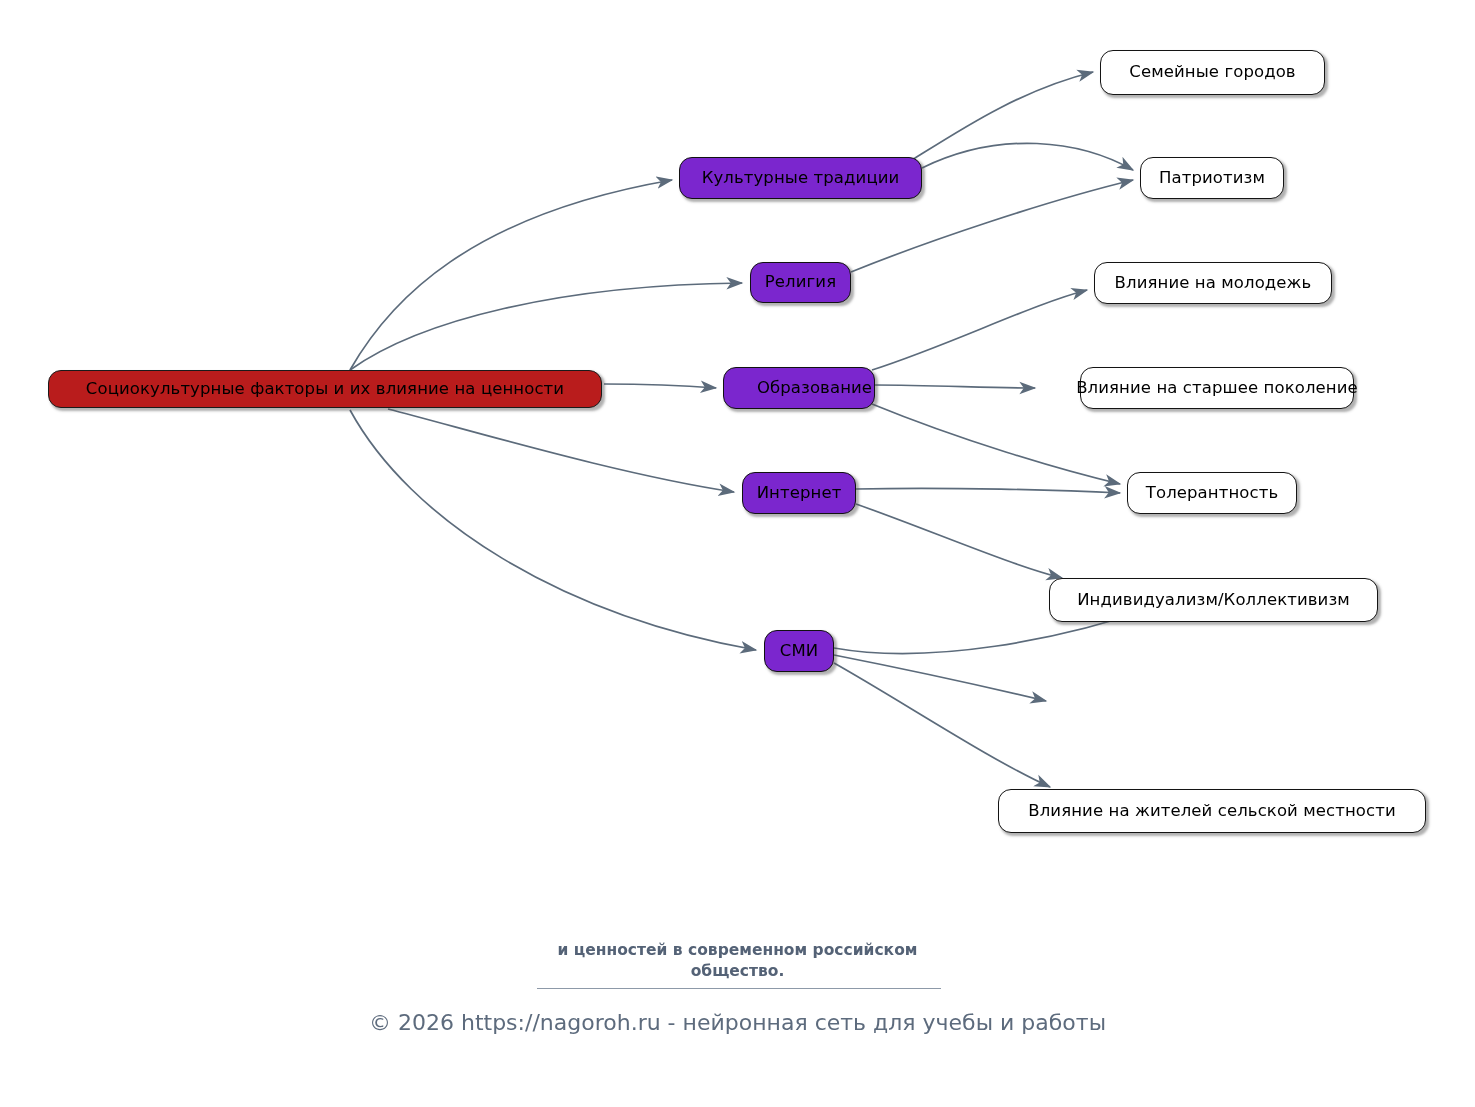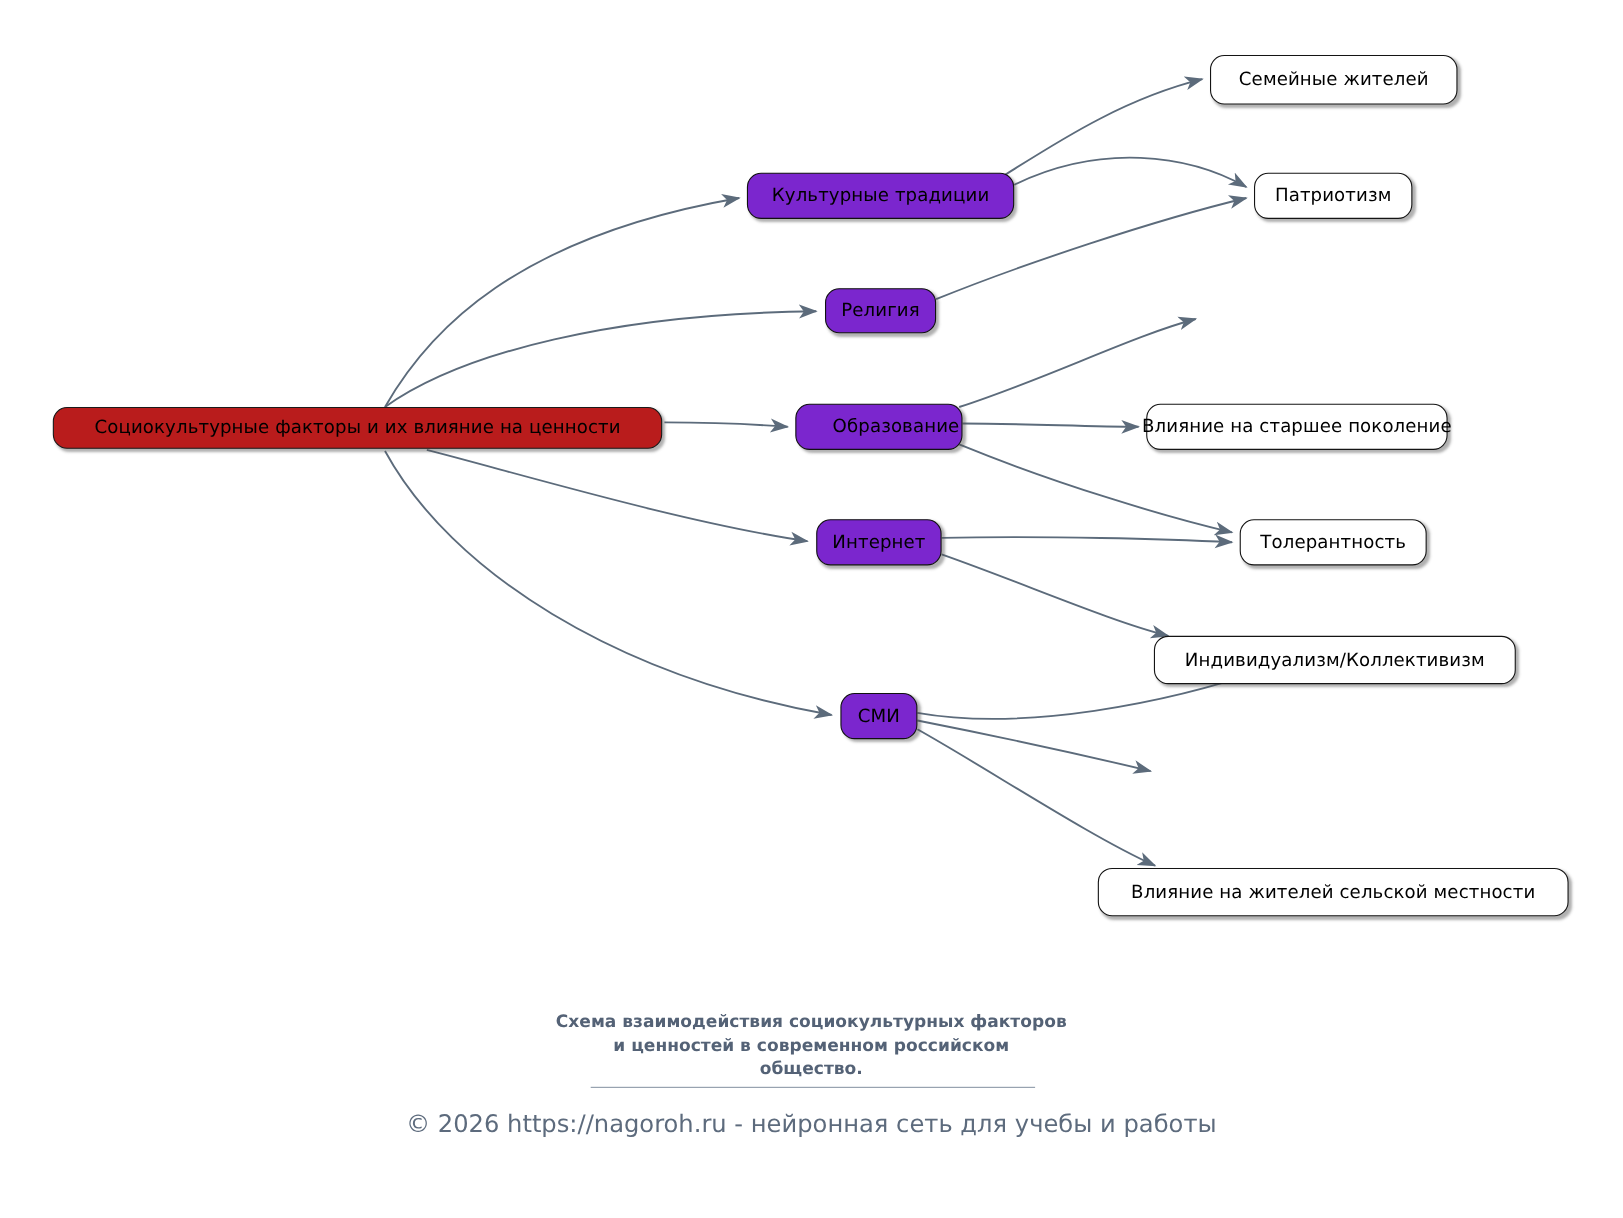--- a/index.html
+++ b/index.html
@@ -130,39 +130,41 @@
     <span>Образование</span>
   </div>
   <div class="node node-factor" style="left:742px; top:472px; width:114px; height:42px;">
     <span>Интернет</span>
   </div>
   <div class="node node-factor" style="left:764px; top:630px; width:70px; height:42px;">
     <span>СМИ</span>
   </div>
 
   <div class="node node-value" style="left:1100px; top:50px; width:225px; height:45px;">
-    <span>Семейные жителей</span>
+    <span>Семейные городов</span>
   </div>
   <div class="node node-value" style="left:1140px; top:157px; width:144px; height:42px;">
     <span>Патриотизм</span>
   </div>
-  <div class="node node-value" style="left:1042px; top:367px; width:274px; height:42px;">
+  <div class="node node-value" style="left:1094px; top:262px; width:238px; height:42px;">
+    <span>Влияние на молодежь</span>
+  </div>
+  <div class="node node-value" style="left:1080px; top:367px; width:274px; height:42px;">
     <span>Влияние на старшее поколение</span>
   </div>
   <div class="node node-value" style="left:1127px; top:472px; width:170px; height:42px;">
     <span>Толерантность</span>
   </div>
   <div class="node node-value" style="left:1049px; top:578px; width:329px; height:44px;">
     <span>Индивидуализм/Коллективизм</span>
   </div>
   <div class="node node-value" style="left:998px; top:789px; width:428px; height:44px;">
     <span>Влияние на жителей сельской местности</span>
   </div>
 
-  <div class="caption" style="top:919px;">Схема взаимодействия социокультурных факторов</div>
   <div class="caption" style="top:940px;">и ценностей в современном российском</div>
   <div class="caption" style="top:961px;">общество.</div>
 
   <div class="caption-line" style="left:537px; top:988px; width:404px;"></div>
 
   <div class="footer" style="top:1012px;">© 2026 https://nagoroh.ru - нейронная сеть для учебы и работы</div>
 
 </div>
 
 </body></html>

